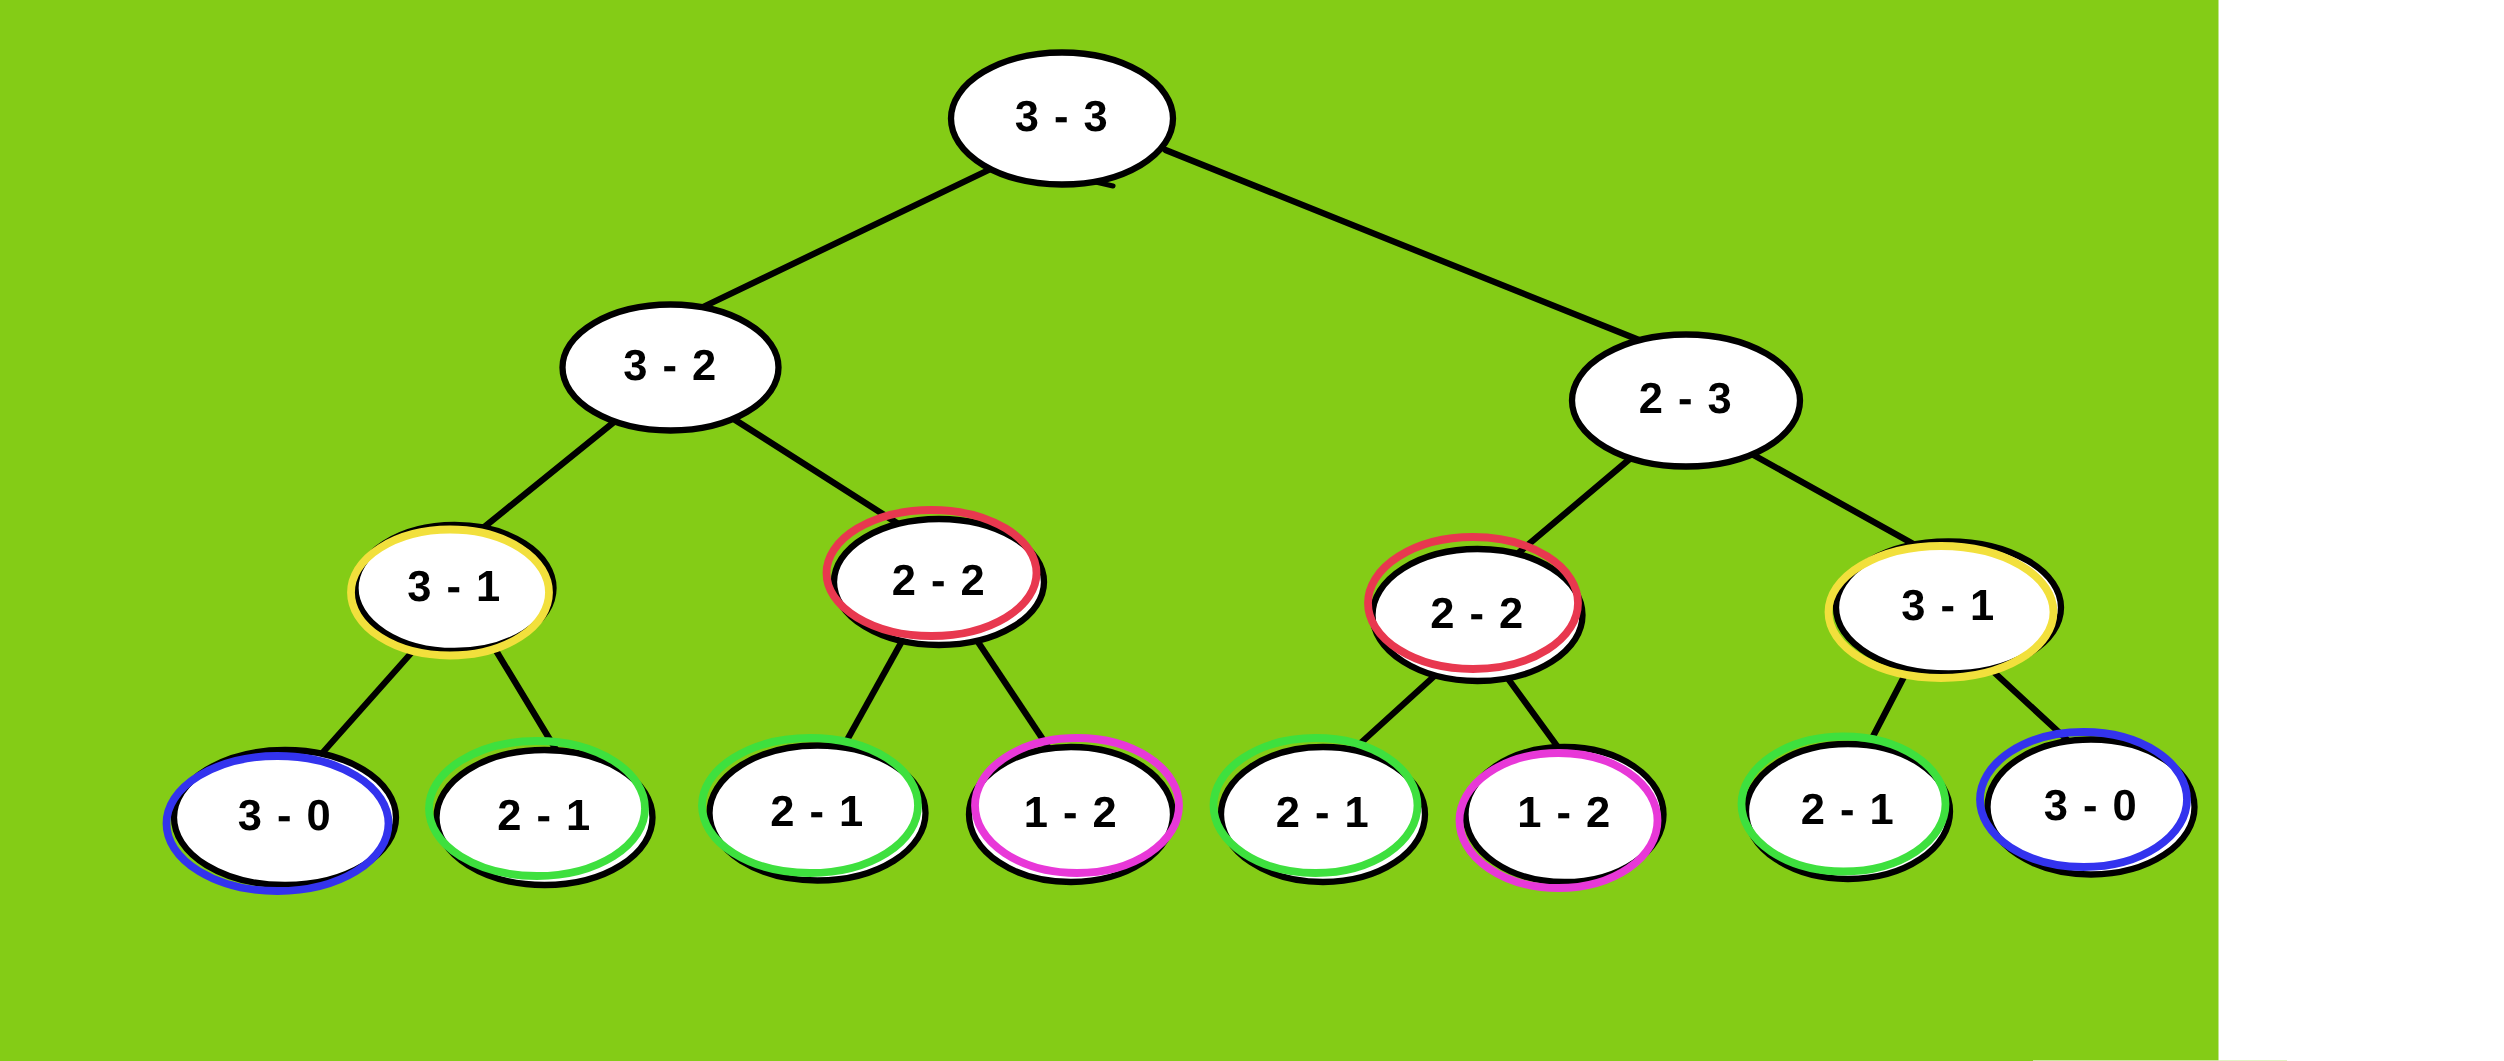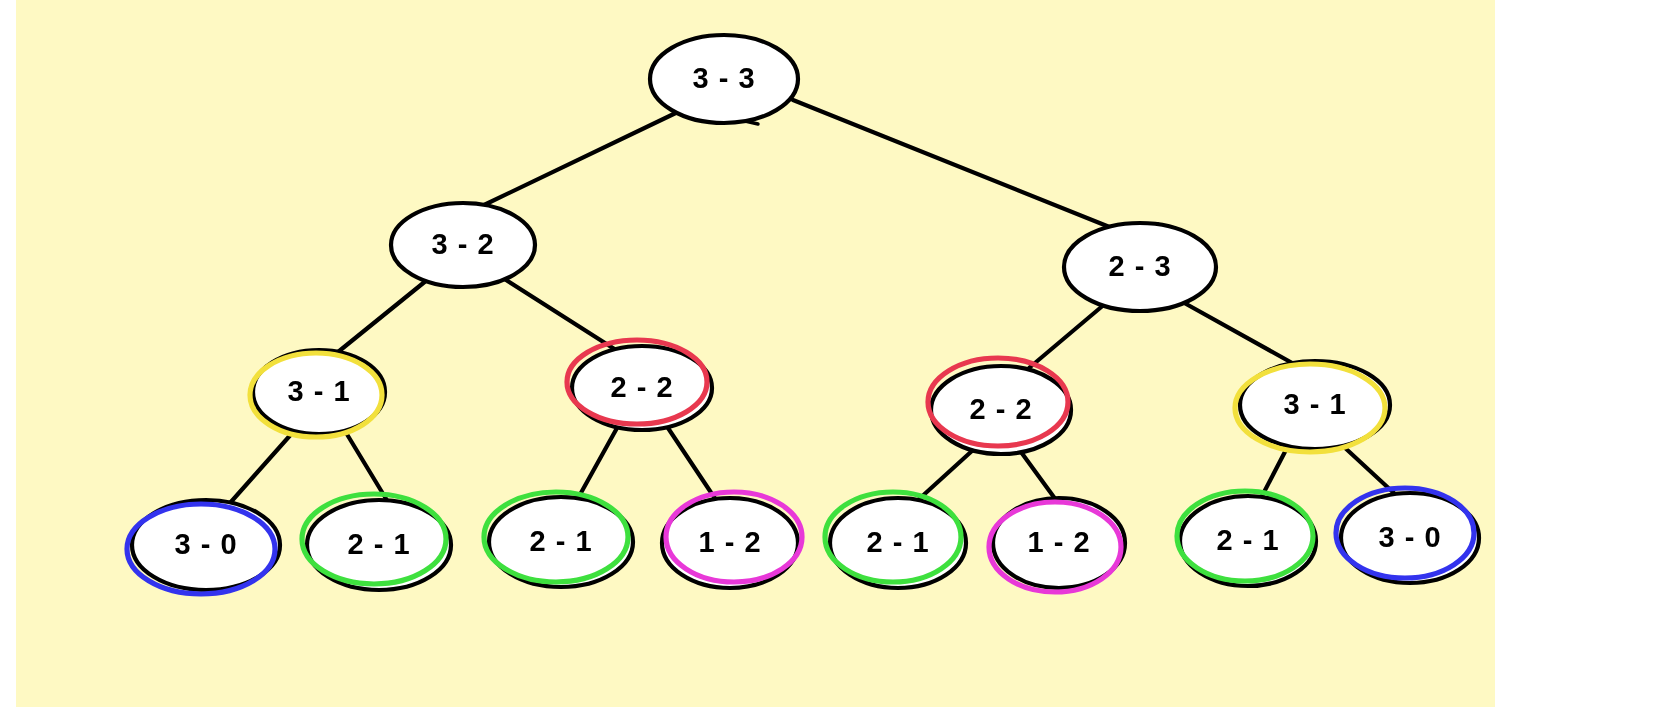--- a/index.html
+++ b/index.html
@@ -8,23 +8,22 @@
     padding: 0;
     background: #ffffff;
   }
   body {
     font-family: "Liberation Sans", sans-serif;
   }
   #canvas-wrap {
     position: relative;
     width: 1479px;
     height: 707px;
-    background: #fef9c3;
+    background: #84cc16;
     overflow: hidden;
-    margin-left: 16px;
   }
   #tree-svg {
     position: absolute;
     left: 0;
     top: 0;
     width: 1669px;
     height: 707px;
     display: block;
   }
   .node-label {

